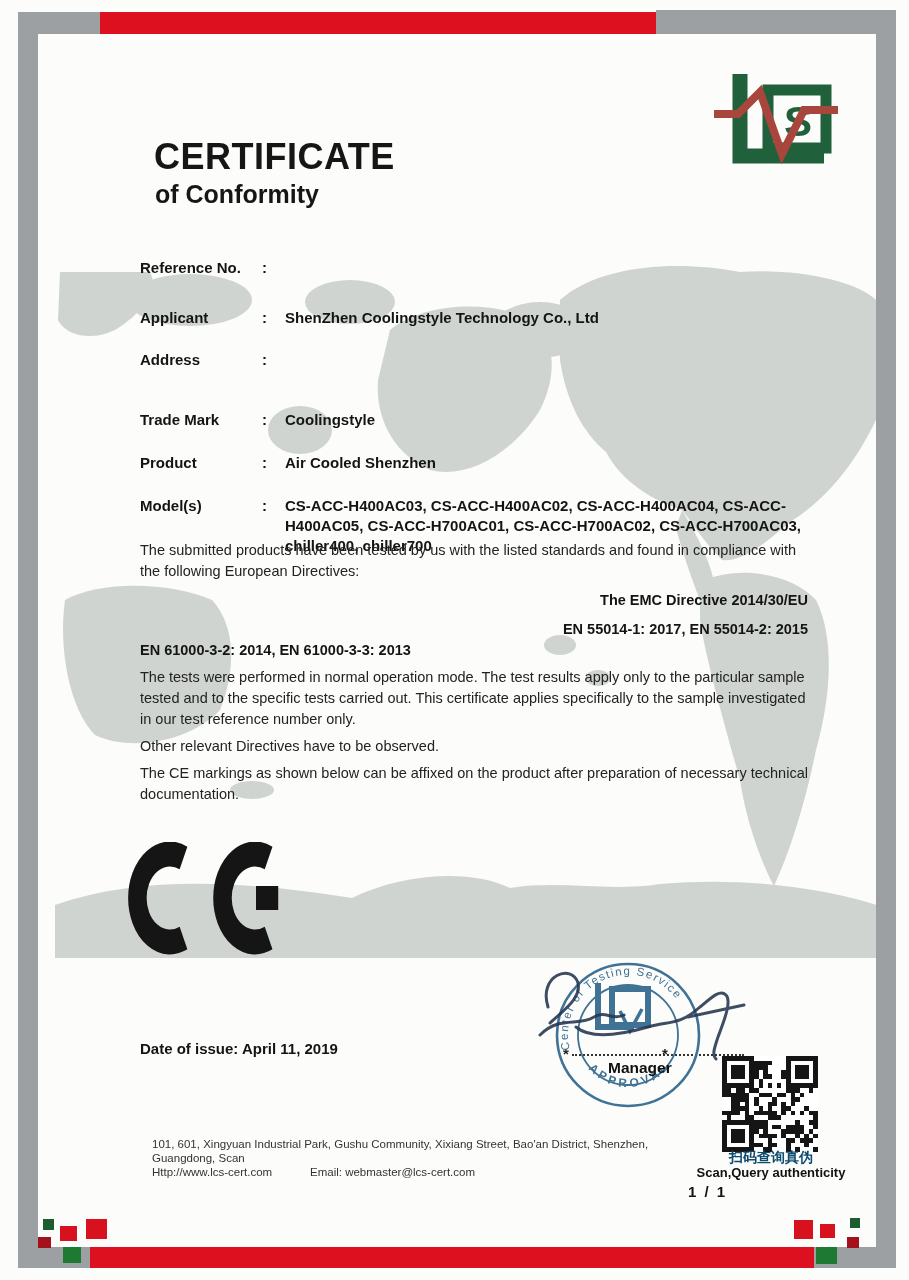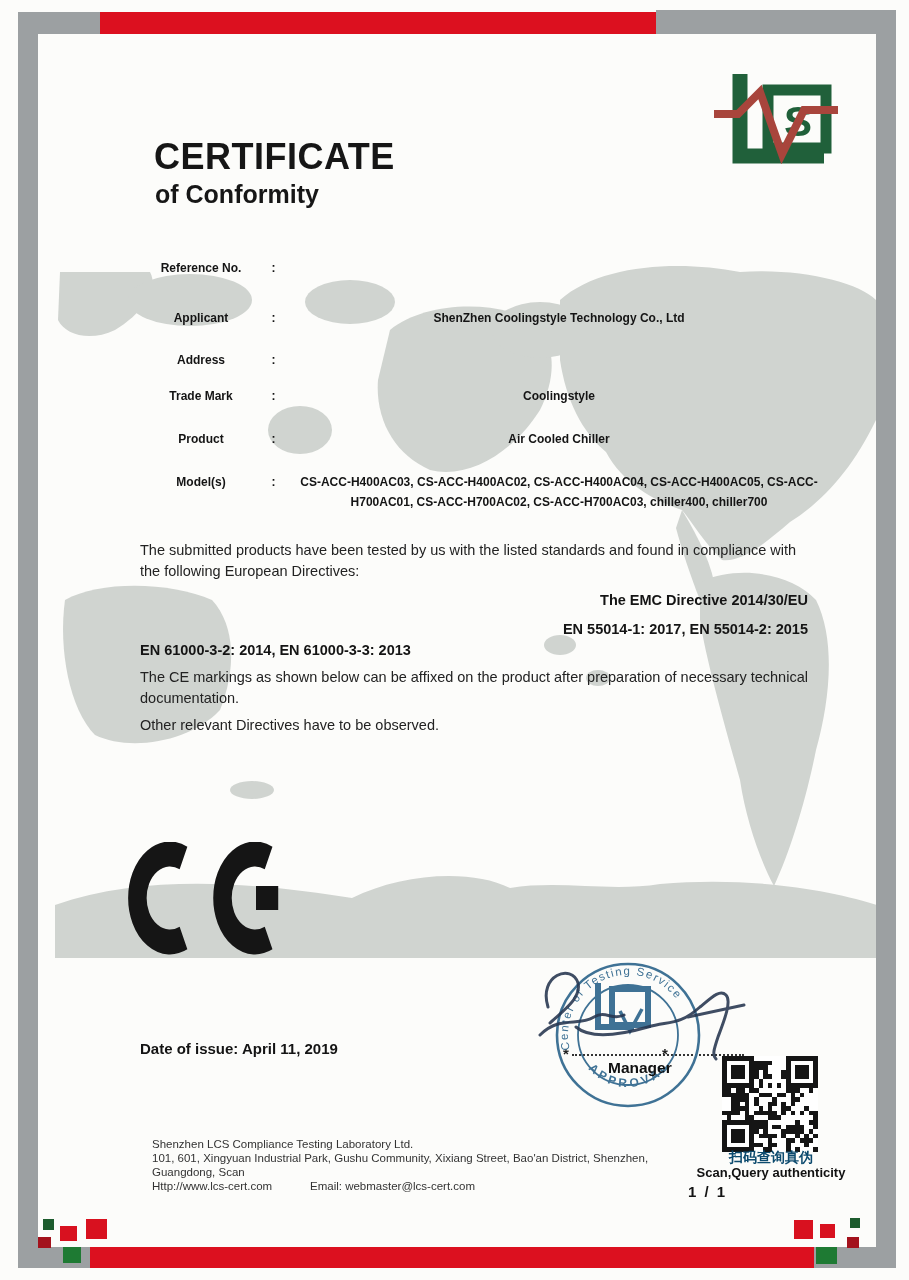--- a/index.html
+++ b/index.html
@@ -13,21 +13,21 @@
   
   .bar{position:absolute;z-index:2;}
   .gray{background:#9ca0a2;}
   .red{background:#dc101f;}
   .sq{position:absolute;z-index:3;}
   
   .content{position:absolute;left:0;top:0;width:909px;height:1280px;z-index:1;}
   .title{position:absolute;left:154px;top:136px;font-size:36px;font-weight:bold;letter-spacing:.5px;color:#161616;}
   .subtitle{position:absolute;left:155px;top:180px;font-size:25px;font-weight:bold;color:#161616;}
   .fields{position:absolute;left:140px;top:258px;width:700px;}
-  .frow{display:flex;font-size:12px;font-weight:bold;line-height:20px;color:#141414;text-align:center;}
+  .frow{display:flex;font-size:15px;font-weight:bold;line-height:20px;color:#141414;}
   .frow .lbl{width:122px;flex:0 0 122px;}
   .frow .col{width:23px;flex:0 0 23px;}
   .frow .val{width:548px;}
   .paras{position:absolute;left:140px;top:540px;width:668px;font-size:14.5px;line-height:21px;color:#222;}
   .paras p{margin:0 0 0 0;}
   .paras .b{font-weight:bold;color:#141414;}
   .mt8{margin-top:8px!important;text-align:right;} .mt6{margin-top:6px!important;}
   .ce{position:absolute;left:128px;top:842px;}
   .date{position:absolute;left:140px;top:1040px;font-size:15px;font-weight:bold;color:#141414;}
   .stamp{position:absolute;left:520px;top:955px;z-index:3;}
@@ -104,48 +104,49 @@
     <div class="fields">
       <div class="frow" style="margin-bottom:30px;">
         <span class="lbl">Reference No.</span>
         <span class="col">:</span>
       </div>
       <div class="frow" style="margin-bottom:22px;">
         <span class="lbl">Applicant</span>
         <span class="col">:</span>
         <span class="val">ShenZhen Coolingstyle Technology Co., Ltd</span>
       </div>
-      <div class="frow" style="margin-bottom:16px;">
+      <div class="frow" style="margin-bottom:40px;">
         <span class="lbl">Address</span>
         <span class="col">:</span>
       </div>
       <div class="frow" style="margin-bottom:23px;">
         <span class="lbl">Trade Mark</span>
         <span class="col">:</span>
         <span class="val">Coolingstyle</span>
       </div>
       <div class="frow" style="margin-bottom:23px;">
         <span class="lbl">Product</span>
         <span class="col">:</span>
-        <span class="val">Air Cooled Chiller</span>
+        <span class="val">Air Cooled Shenzhen</span>
       </div>
       <div class="frow">
         <span class="lbl">Model(s)</span>
         <span class="col">:</span>
         <span class="val">CS-ACC-H400AC03, CS-ACC-H400AC02, CS-ACC-H400AC04, CS-ACC-H400AC05, CS-ACC-H700AC01, CS-ACC-H700AC02, CS-ACC-H700AC03, chiller400, chiller700</span>
       </div>
     </div>
 
     <div class="paras">
       <p>The submitted products have been tested by us with the listed standards and found in compliance with the following European Directives:</p>
       <p class="b mt8">The EMC Directive 2014/30/EU</p>
       <p class="b mt8" style="margin-top:11px;">EN 55014-1: 2017, EN 55014-2: 2015</p>
       <p class="b">EN 61000-3-2: 2014, EN 61000-3-3: 2013</p>
+      <p class="mt6">The tests were performed in normal operation mode. The test results apply only to the particular sample tested and to the specific tests carried out. This certificate applies specifically to the sample investigated in our test reference number only.</p>
+      <p class="mt6">Other relevant Directives have to be observed.</p>
       <p class="mt6">The CE markings as shown below can be affixed on the product after preparation of necessary technical documentation.</p>
-      <p class="mt6">Other relevant Directives have to be observed.</p>
     </div>
 
     <svg class="ce" width="165" height="115" viewBox="0 0 165 115">
       <g transform="scale(0.74,1)" fill="none" stroke="#151515" stroke-width="25">
         <path d="M75,16 A44,44 0 1 0 75,96"></path>
         <g transform="translate(115,0)">
           <path d="M75,16 A44,44 0 1 0 75,96"></path>
           <path d="M58,56 H88" stroke-width="24"></path>
         </g>
       </g>
@@ -425,21 +426,20 @@
         <i style="left:91.42857142857142px;top:91.42857142857142px;width:4.571428571428571px;height:4.571428571428571px"></i>
       </div>
     <div class="qrcap">
       <div class="cn">扫码查询真伪</div>
       <div class="en">Scan,Query authenticity</div>
     </div>
 
     <div class="pagenum">1 / 1</div>
 
     <div class="footer">
-      <div>Shenzhen LCS Compliance Testing Laboratory Ltd.</div>
       <div>101, 601, Xingyuan Industrial Park, Gushu Community, Xixiang Street, Bao'an District, Shenzhen,</div>
       <div>Guangdong, Scan</div>
       <div class="cols">
         <span class="c1">Http://www.lcs-cert.com</span>
         <span>Email: webmaster@lcs-cert.com</span>
       </div>
     </div>
 
   </div>
 </div>

